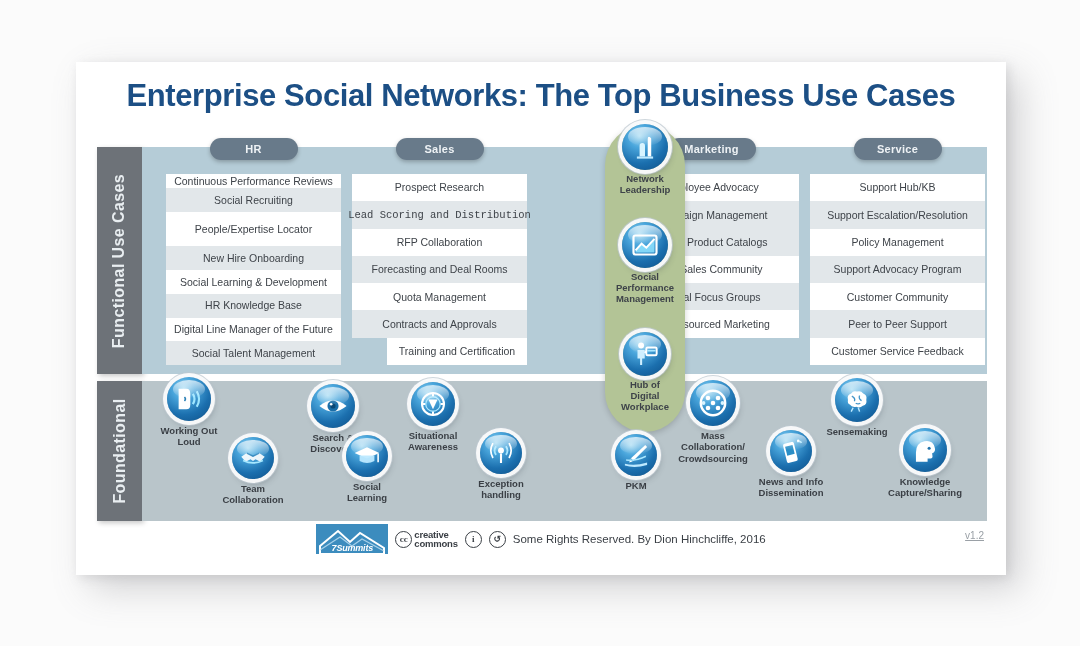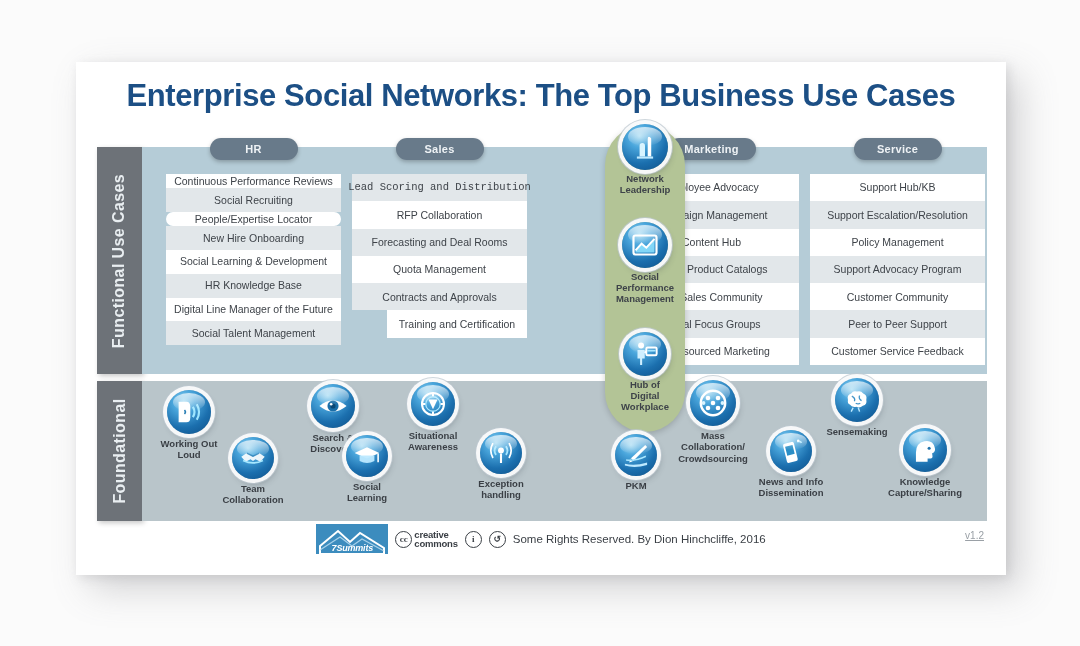--- a/index.html
+++ b/index.html
@@ -177,45 +177,45 @@
     <div class="panel-functional"></div>
     <div class="panel-foundational"></div>
 
     <div id="columns-host">
         <div class="pill" style="left: 133.5px; top: 76px;">
           <span>HR</span>
         </div>
         <div class="col" style="left: 90px; width: 175px; top: 112px; height: 191px;">
           <div class="cell odd" style="height: 14px;">Continuous Performance Reviews</div>
           <div class="cell even" style="height: 23.875px;">Social Recruiting</div>
-          <div class="cell odd" style="height: 14px; border-radius: 9px;">People/Expertise Locator</div>
+          <div class="cell odd" style="height: 35px;">People/Expertise Locator</div>
           <div class="cell even" style="height: 23.875px;">New Hire Onboarding</div>
           <div class="cell odd" style="height: 23.875px;">Social Learning &amp; Development</div>
           <div class="cell even" style="height: 23.875px;">HR Knowledge Base</div>
           <div class="cell odd" style="height: 23.875px;">Digital Line Manager of the Future</div>
           <div class="cell even" style="height: 23.875px;">Social Talent Management</div>
         </div>
         <div class="pill" style="left: 319.5px; top: 76px;">
           <span>Sales</span>
         </div>
         <div class="col" style="left: 276px; width: 175px; top: 112px; height: 191px;">
+          <div class="cell odd" style="height: 27.2857px;">Prospect Research</div>
           <div class="cell even" style="height: 27.2857px; font-family: Liberation Mono, monospace;">Lead Scoring and Distribution</div>
           <div class="cell odd" style="height: 27.2857px;">RFP Collaboration</div>
           <div class="cell even" style="height: 27.2857px;">Forecasting and Deal Rooms</div>
           <div class="cell odd" style="height: 27.2857px;">Quota Management</div>
           <div class="cell even" style="height: 27.2857px;">Contracts and Approvals</div>
           <div class="cell odd" style="height: 27.2857px; margin-left: 35px;">Training and Certification</div>
         </div>
         <div class="pill" style="left: 591.5px; top: 76px;">
           <span>Marketing</span>
         </div>
         <div class="col" style="left: 548px; width: 175px; top: 112px; height: 191px;">
           <div class="cell odd" style="height: 27.2857px;">Employee Advocacy</div>
           <div class="cell even" style="height: 27.2857px;">Campaign Management</div>
-          <div class="cell odd" style="height: 27.2857px;">Content Hub</div>
           <div class="cell even" style="height: 27.2857px;">Social Product Catalogs</div>
           <div class="cell odd" style="height: 27.2857px;">Pre-Sales Community</div>
           <div class="cell even" style="height: 27.2857px;">Digital Focus Groups</div>
           <div class="cell odd" style="height: 27.2857px;">Crowdsourced Marketing</div>
         </div>
         <div class="pill" style="left: 777.5px; top: 76px;">
           <span>Service</span>
         </div>
         <div class="col" style="left: 734px; width: 175px; top: 112px; height: 191px;">
           <div class="cell odd" style="height: 27.2857px;">Support Hub/KB</div>
@@ -270,21 +270,21 @@
                   <path d="M11.6 11 L13 10" stroke="#ffffff" stroke-width="1.4"></path>
                 </svg>
               </span>
             </div>
           </div>
           <div class="clabel">Hub of<br>Digital<br>Workplace</div>
         </div>
       </div>
 
     <div id="foundational-host">
-        <div class="f-item" style="left: 58px; top: 328px; width: 110px;">
+        <div class="f-item" style="left: 58px; top: 315px; width: 110px;">
           <div class="orb" style="width: 44px; height: 44px;">
             <span style="display:block;transform:scale(1.294);">
               <svg width="24" height="24" viewBox="0 0 24 24">
                 <path d="M4 4 L10 4 Q13 4 13 8 L13 16 Q13 20 10 20 L4 20 Z" fill="#ffffff"></path>
                 <path d="M8.5 10.5 Q10 12 8.5 13.5" fill="none" stroke="#2a7fb5" stroke-width="1.2"></path>
                 <path d="M15 8 Q17.5 12 15 16" fill="none" stroke="#9fe6ff" stroke-width="1.7"></path>
                 <path d="M18 6 Q21.5 12 18 18" fill="none" stroke="#9fe6ff" stroke-width="1.7"></path>
               </svg>
             </span>
           </div>

